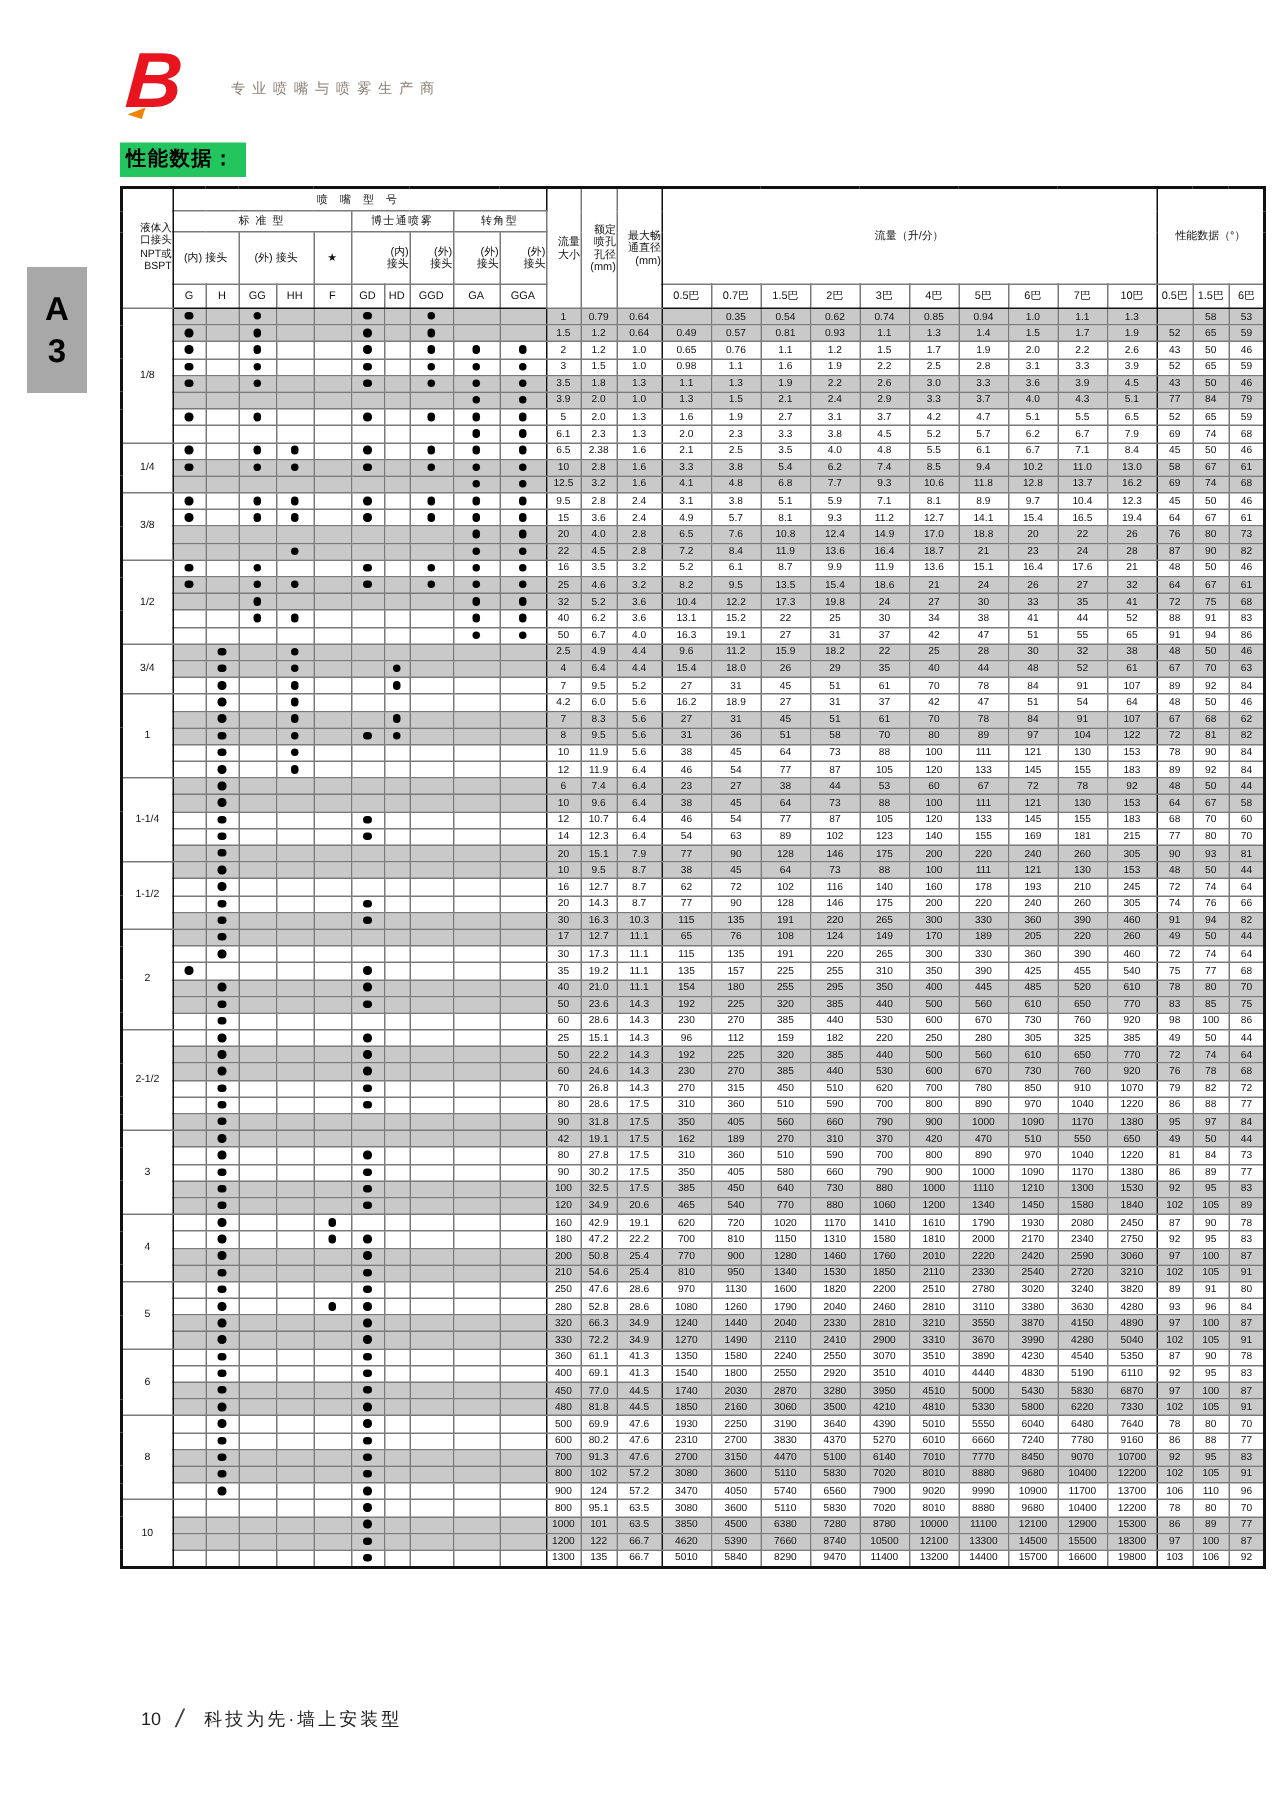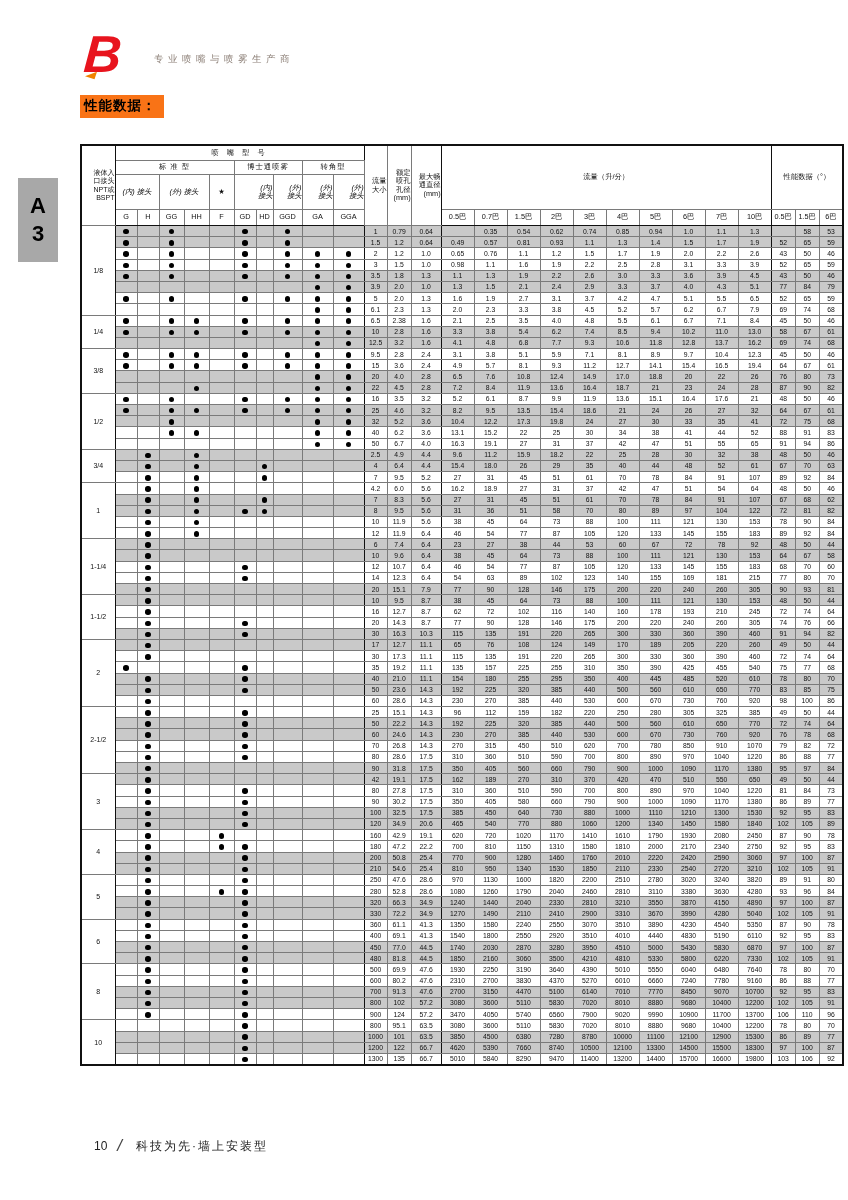--- a/index.html
+++ b/index.html
@@ -16,40 +16,40 @@
   }
   .logo-mark .spark{
     position:absolute;left:2px;bottom:4px;width:0;height:0;
     border-left:10px solid transparent;border-bottom:8px solid #f08300;transform:rotate(18deg);
   }
   .logo-text{margin-left:14px;padding-top:2px;}
   .brand-name{font-size:26px;font-weight:bold;letter-spacing:3px;color:#1a1a1a;line-height:30px;}
   .brand-tagline{font-size:9.5px;letter-spacing:4.5px;color:#8d8078;margin-top:21px;}
   
   .section-title{
-    position:absolute;left:80px;top:95px;background:#f97316;color:#000;
+    position:absolute;left:80px;top:95px;background:#22c55e;color:#000;
     font-size:13.5px;font-weight:bold;padding:2px 7px 3px 4px;letter-spacing:1px;
   }
   
   .side-tab{
     position:absolute;left:18px;top:178px;width:40px;height:84px;background:#a8a8a8;
     display:flex;flex-direction:column;align-items:center;justify-content:center;gap:6px;
   }
   .side-tab span{font-size:22px;font-weight:bold;color:#000;line-height:22px;}
   
-  .tbl-wrap{position:absolute;left:80px;top:144px;}
+  .tbl-wrap{position:absolute;left:80px;top:124px;}
   table{border-collapse:collapse;table-layout:fixed;width:762px;border:2px solid #111;}
   td{
     border:1px solid #7a7a7a;padding:0;text-align:center;vertical-align:middle;
     font-size:6.8px;line-height:1.05;height:10.2px;overflow:hidden;white-space:nowrap;
   }
   thead td{font-size:7.3px;line-height:1.15;white-space:pre-line;background:#fff;}
   .h-top{height:14px;letter-spacing:3px;font-weight:normal;}
   .h-type{height:13px;letter-spacing:1px;margin-top:46px;}
-  .h-conn{height:34px;font-style:italic;}
+  .h-conn{height:34px;}
   .h-letter{height:15px;border-bottom:1.5px solid #111;}
   .h-span4{white-space:pre-line;text-align:right;}
   .bR{border-right:1.6px solid #111;}
   .npt{background:#fff;border-right:1.6px solid #111;font-size:7px;}
   .shade td{background:#c9c9c9;}
   tr.shade td.npt{background:#fff;}
   .gs td{border-top:1.8px solid #111;}
   .dot{display:inline-block;width:5.5px;height:5.5px;border-radius:50%;background:#000;vertical-align:middle;}
   
   .footer{position:absolute;left:94px;top:1136px;display:flex;align-items:center;}

